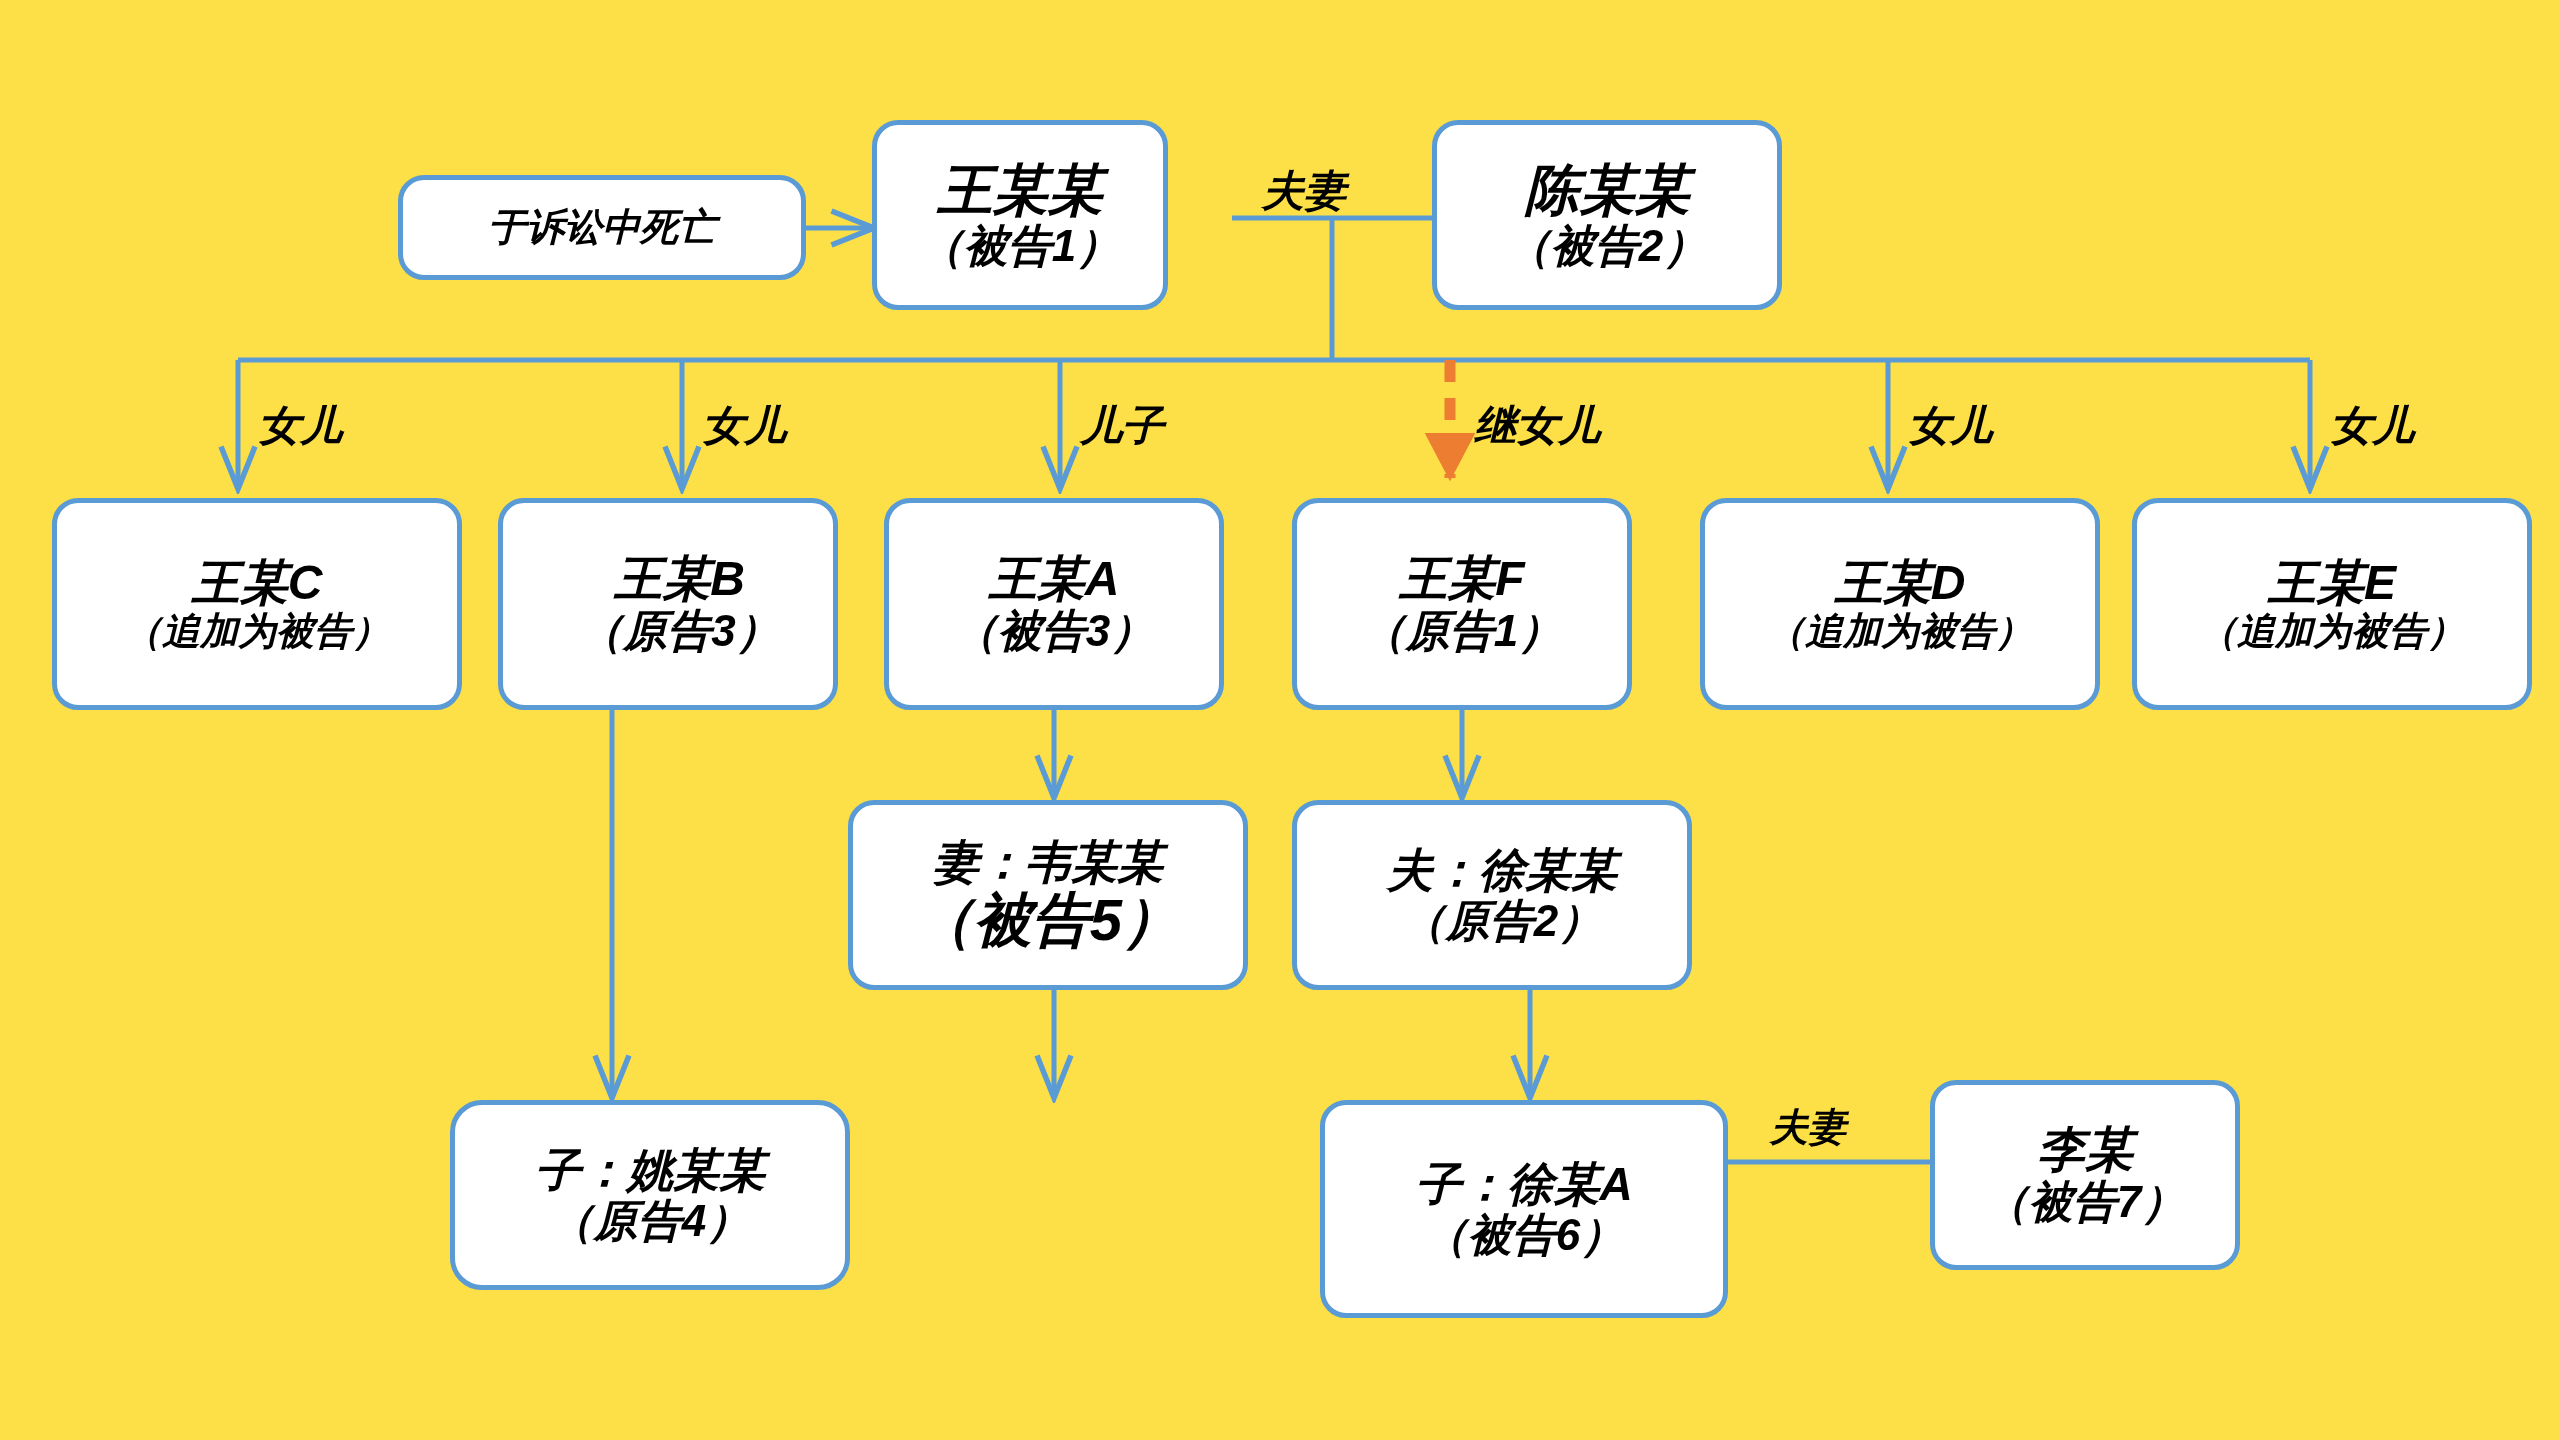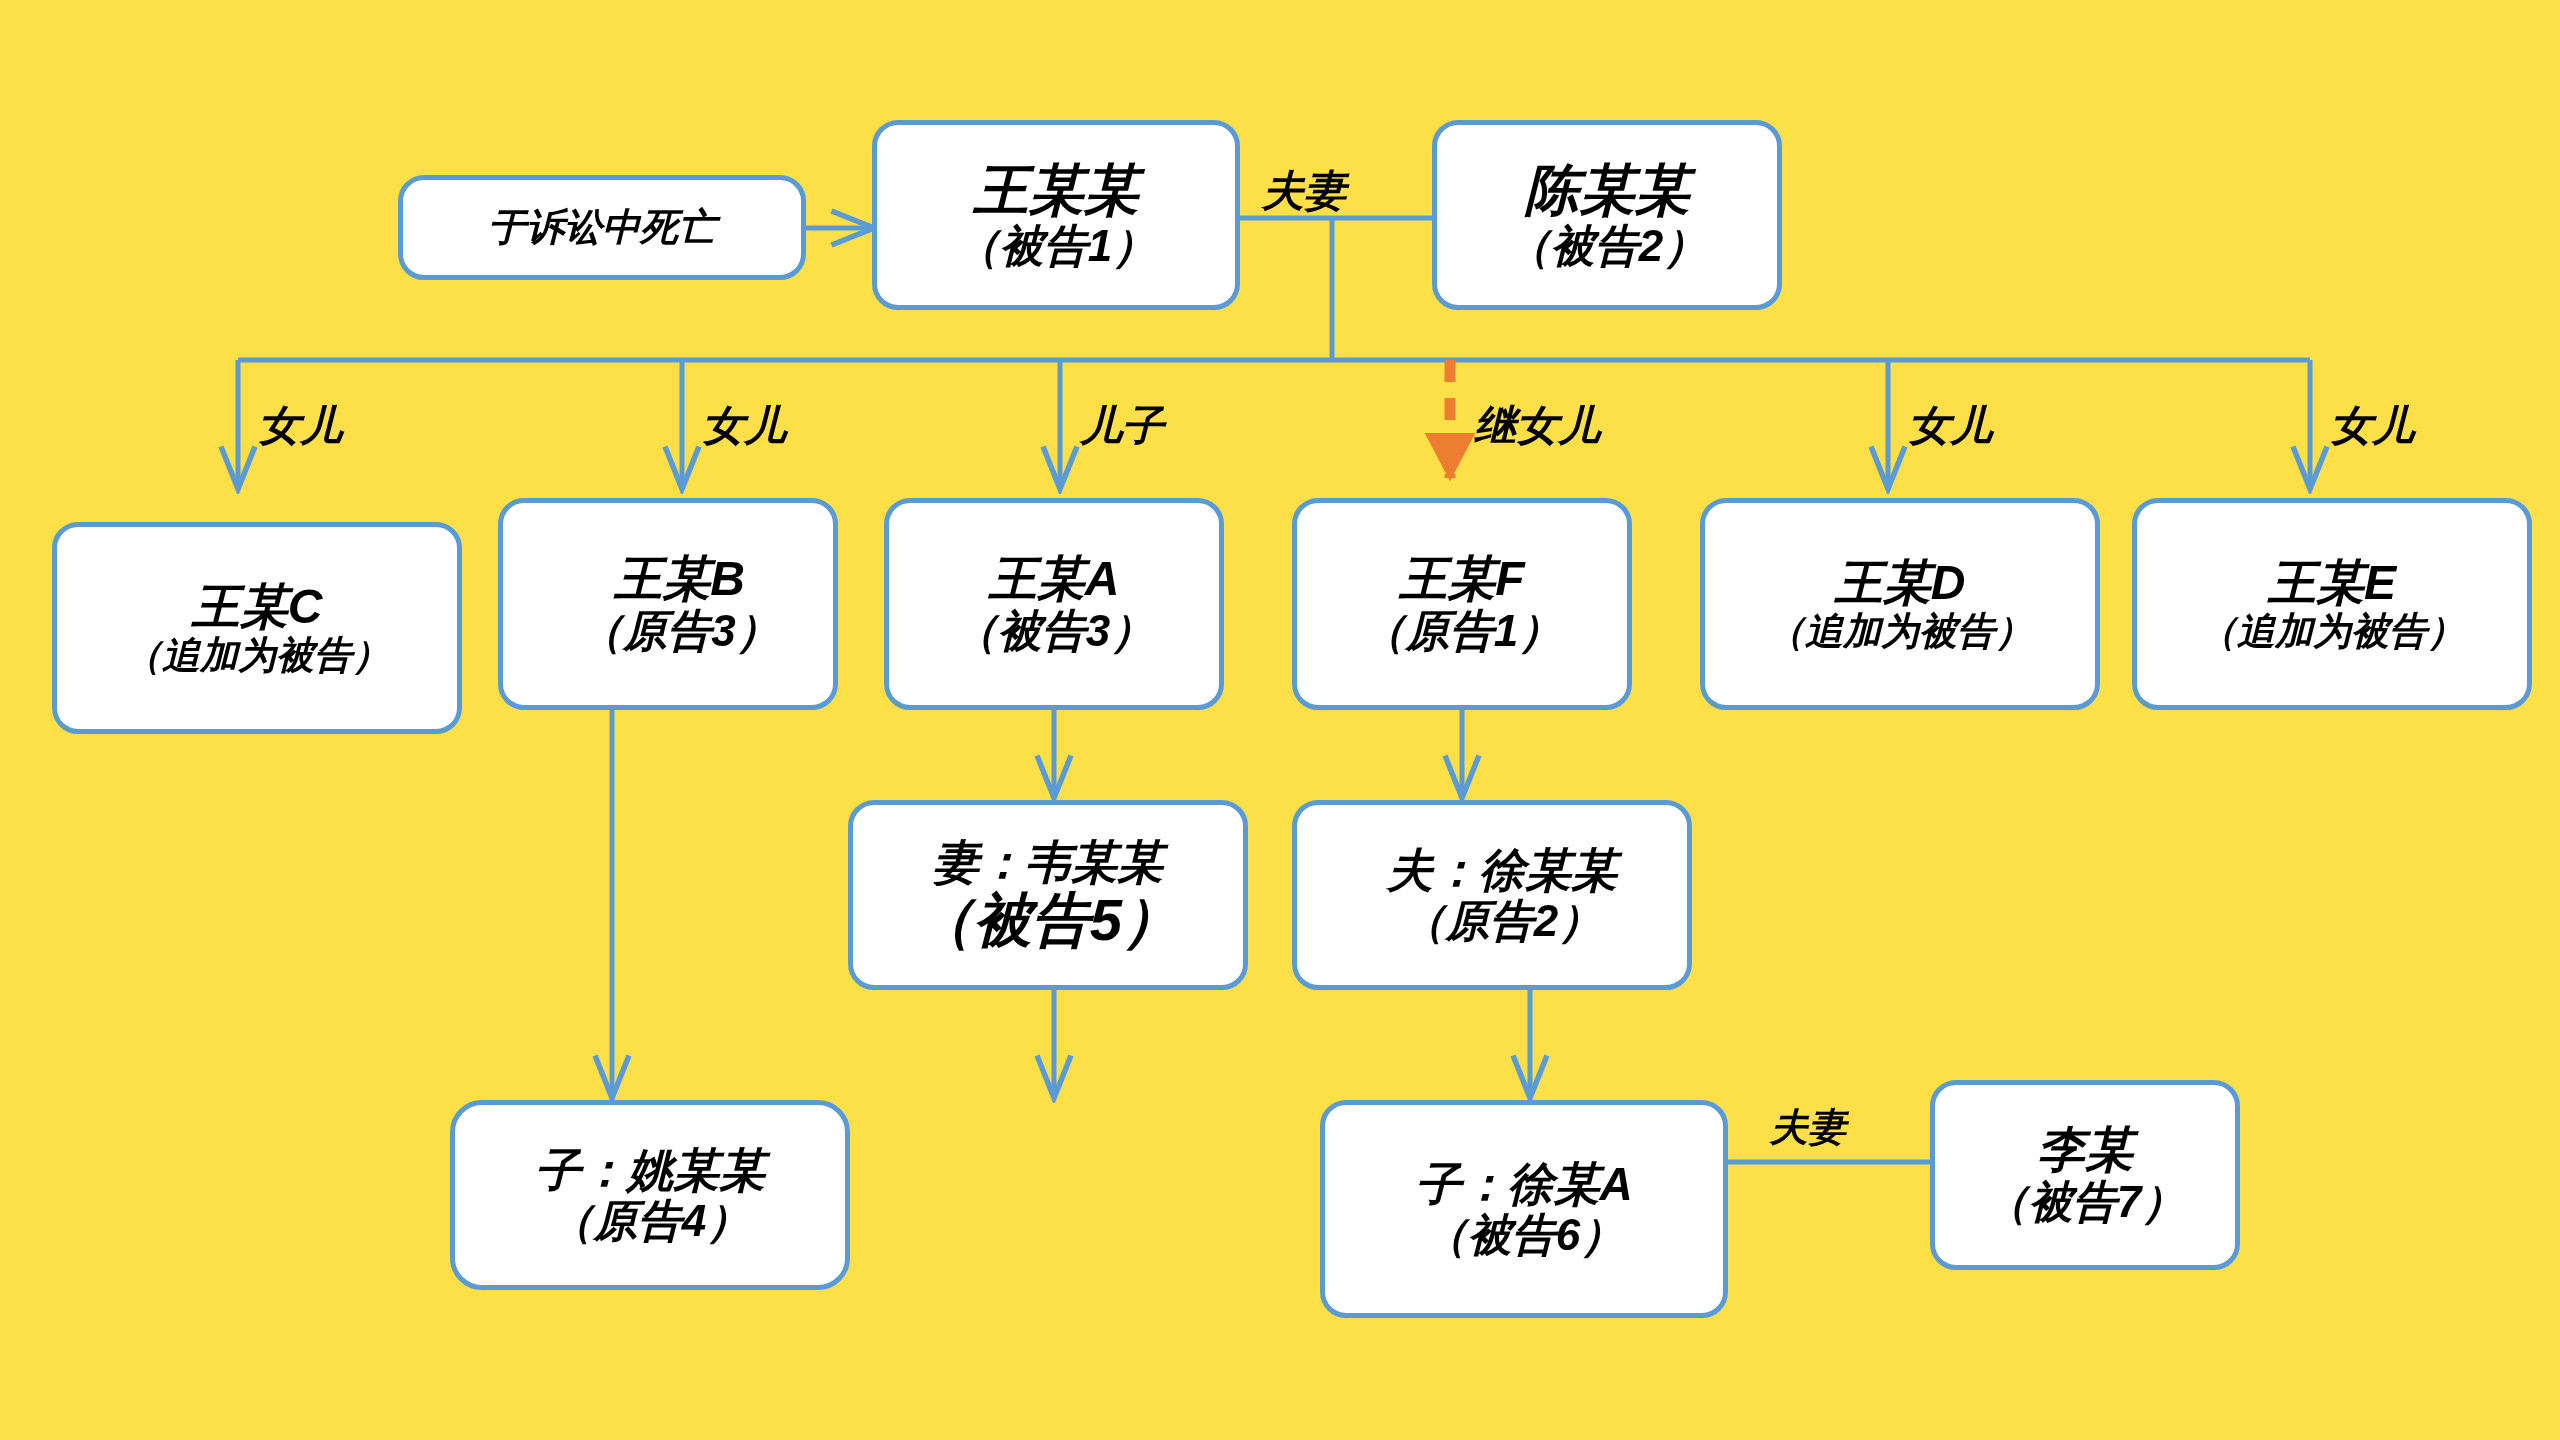--- a/index.html
+++ b/index.html
@@ -134,31 +134,31 @@
 
     <g>
       <path d="M1727,1162 L1930,1162" fill="none" stroke="#5B9BD5" stroke-width="5"></path>
     </g>
   </svg>
 
   <div class="node note" style="left:398px; top:175px; width:408px; height:105px;">
     <span class="l1">于诉讼中死亡</span>
   </div>
 
-  <div class="node big" style="left:872px; top:120px; width:368px; height:190px;">
+  <div class="node big" style="left:872px; top:120px; width:296px; height:190px;">
     <span class="l1">王某某</span>
     <span class="l2">（被告1）</span>
   </div>
 
   <div class="node big" style="left:1432px; top:120px; width:350px; height:190px;">
     <span class="l1">陈某某</span>
     <span class="l2">（被告2）</span>
   </div>
 
-  <div class="node mid" style="left:52px; top:498px; width:410px; height:212px;margin-top:24px;">
+  <div class="node mid" style="left:52px; top:498px; width:410px; height:212px;">
     <span class="l1">王某C</span>
     <span class="l2 sm2" style="font-size:38px;">（追加为被告）</span>
   </div>
 
   <div class="node mid" style="left:498px; top:498px; width:340px; height:212px;padding-left:23px;">
     <span class="l1">王某B</span>
     <span class="l2">（原告3）</span>
   </div>
 
   <div class="node mid" style="left:884px; top:498px; width:340px; height:212px;">

